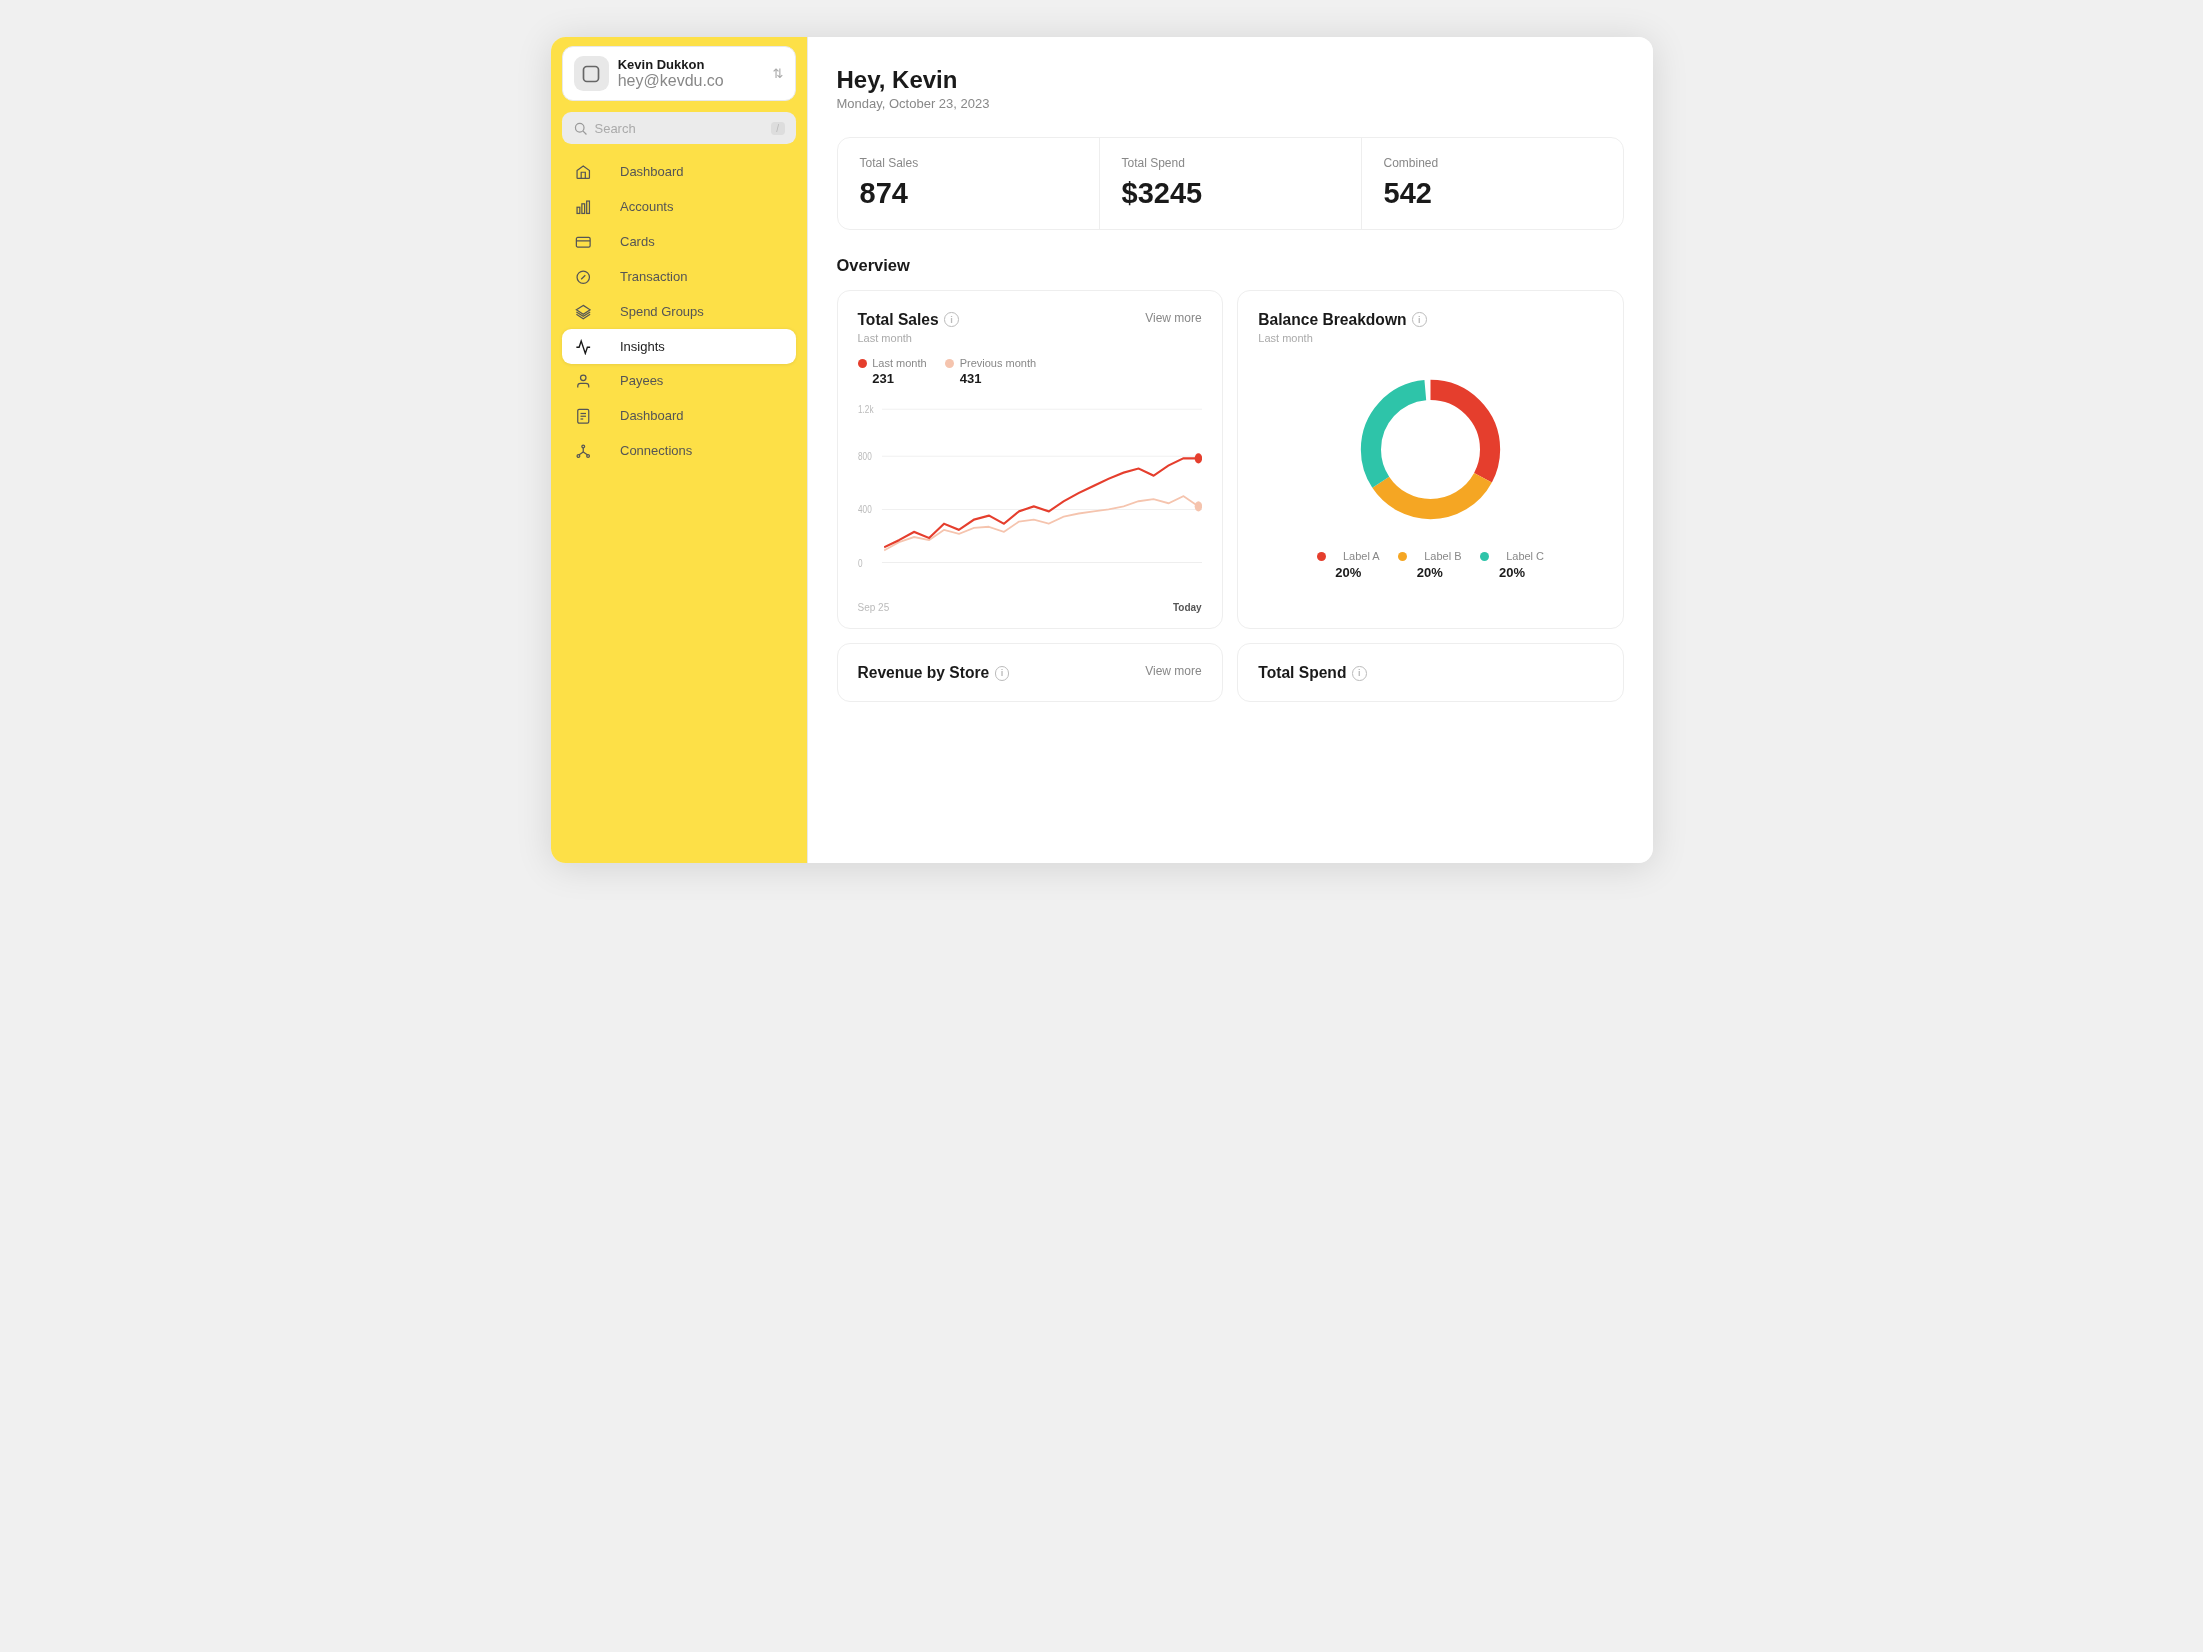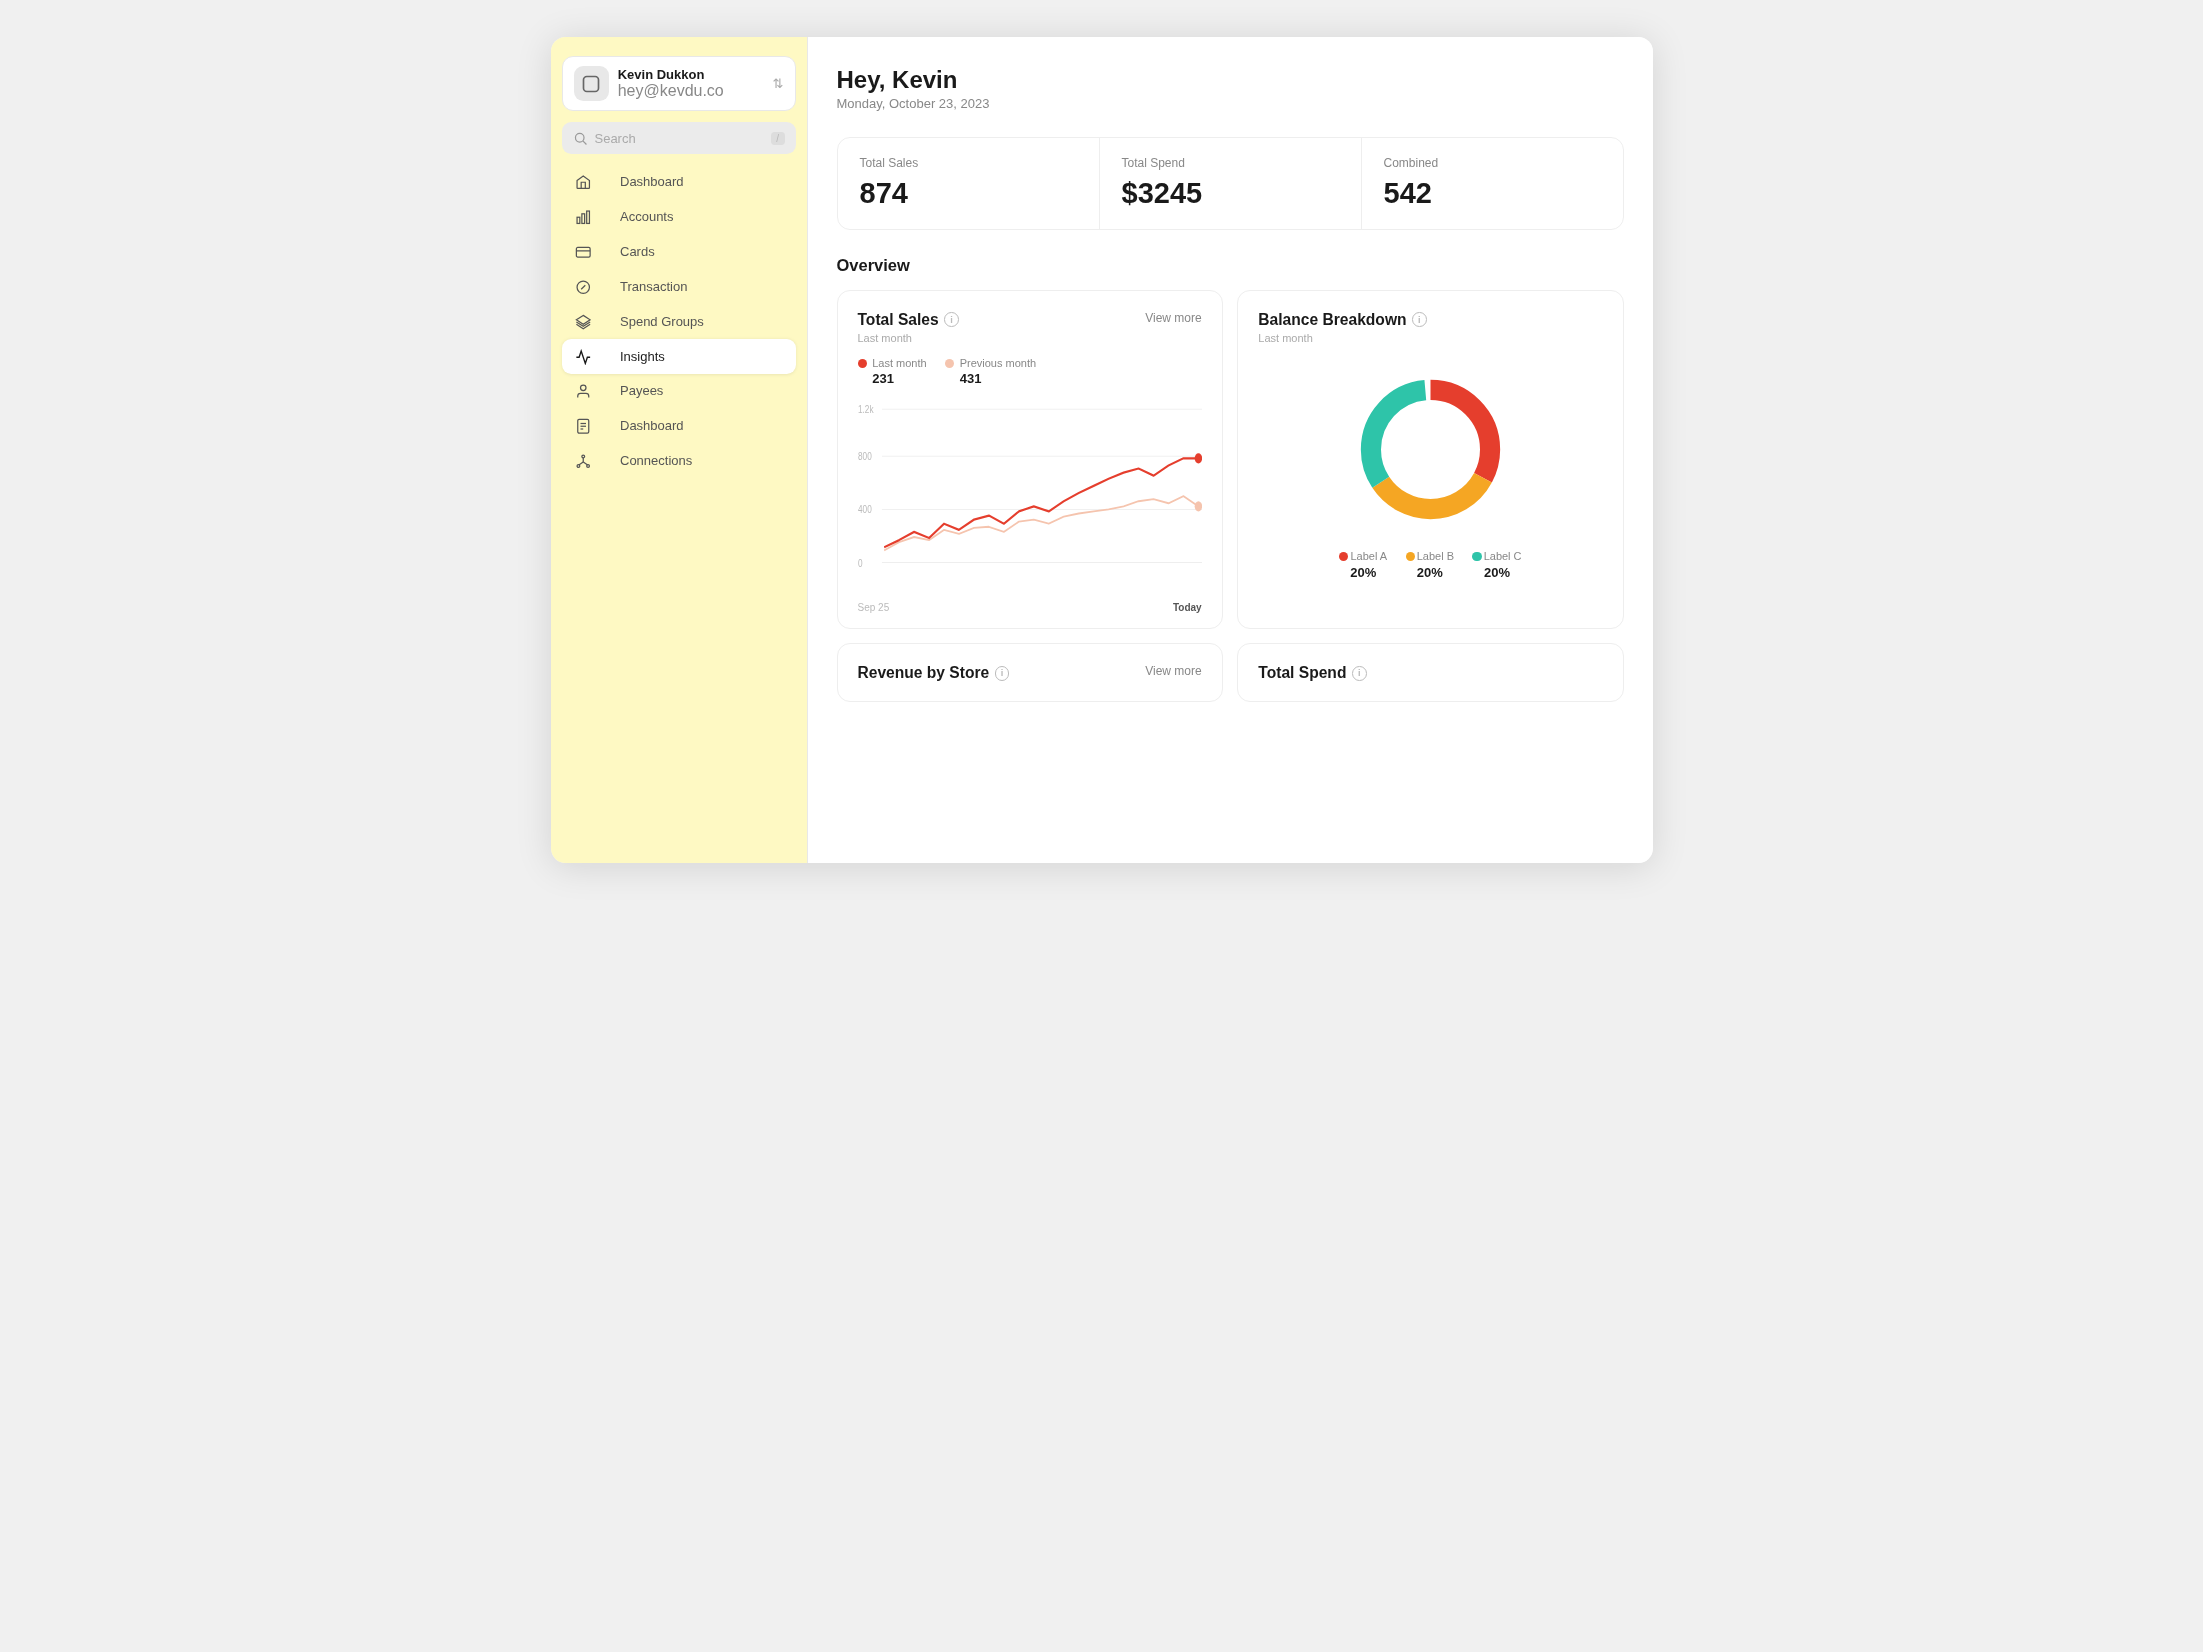--- a/index.html
+++ b/index.html
@@ -18,22 +18,22 @@
       min-height: 826px;
       background: #f5f5f5;
       border-radius: 14.7px;
       overflow: hidden;
       box-shadow: 0 3.7px 37px rgba(0,0,0,0.12);
     }
     
     .sidebar {
       width: 257px;
       min-width: 257px;
-      background: #fef9c3;
-      padding: 19px 11px;
+      background: #fde047;
+      padding: 9px 11px;
       display: flex;
       flex-direction: column;
       gap: 3.7px;
       border-right: 0.9px solid #e8e8e8;
     }
     .user-profile {
       display: flex;
       align-items: center;
       gap: 9.2px;
       padding: 9.2px 11px;
@@ -307,21 +307,21 @@
     }
     .donut-legend-item {
       display: flex;
       flex-direction: column;
       align-items: center;
       gap: 2.8px;
     }
     .donut-legend-label {
       display: flex;
       align-items: center;
-      gap: 2px;
+      gap: 17px;
       font-size: 11px;
       color: #888;
     }
     .donut-legend-dot {
       width: 9.2px;
       height: 9.2px;
       border-radius: 50%;
     }
     .donut-legend-pct {
       font-size: 13px;

